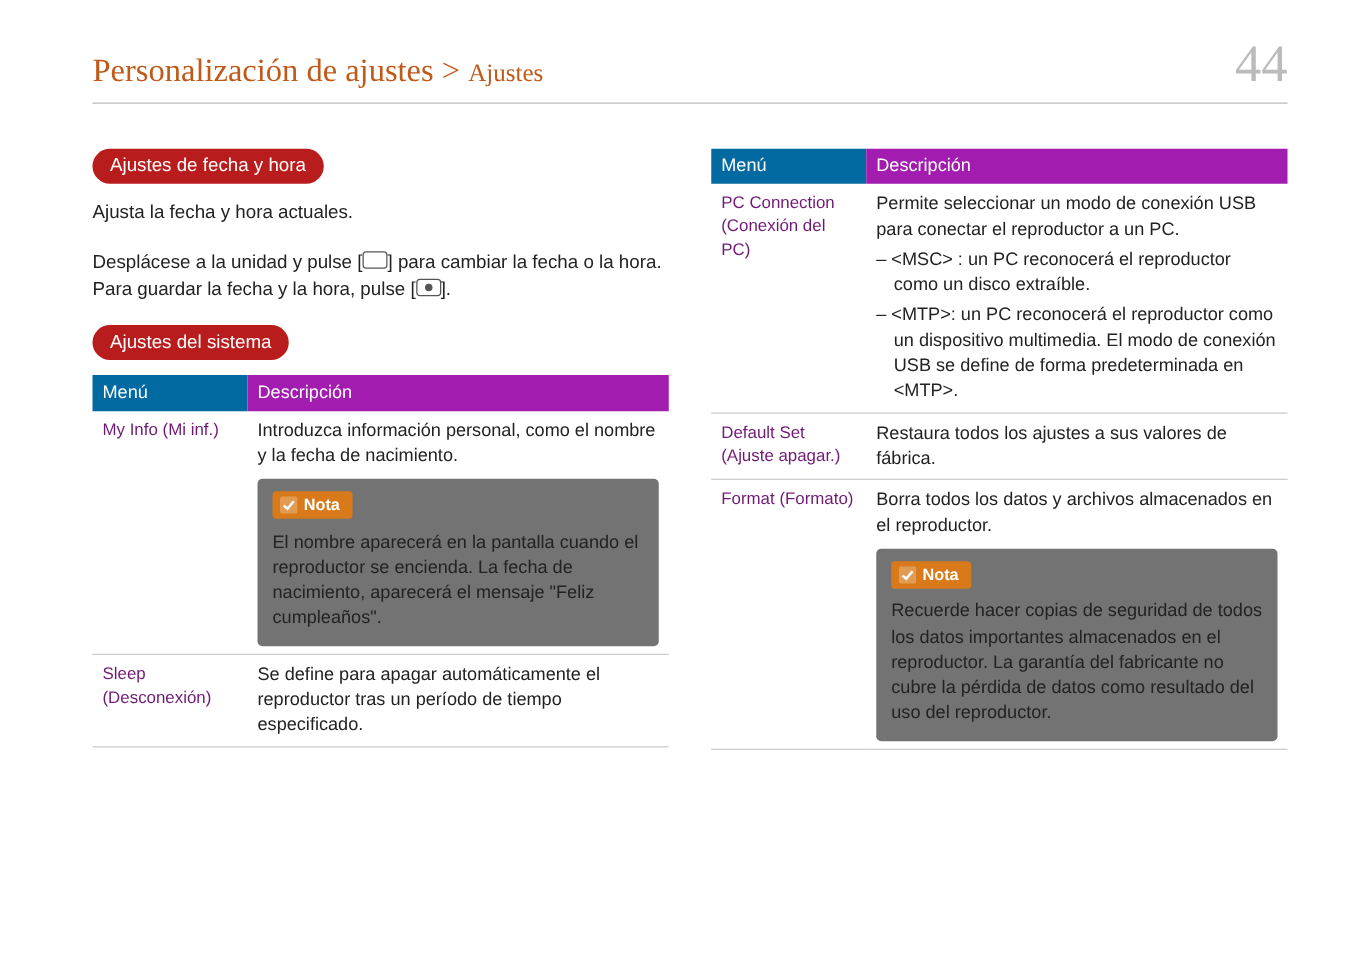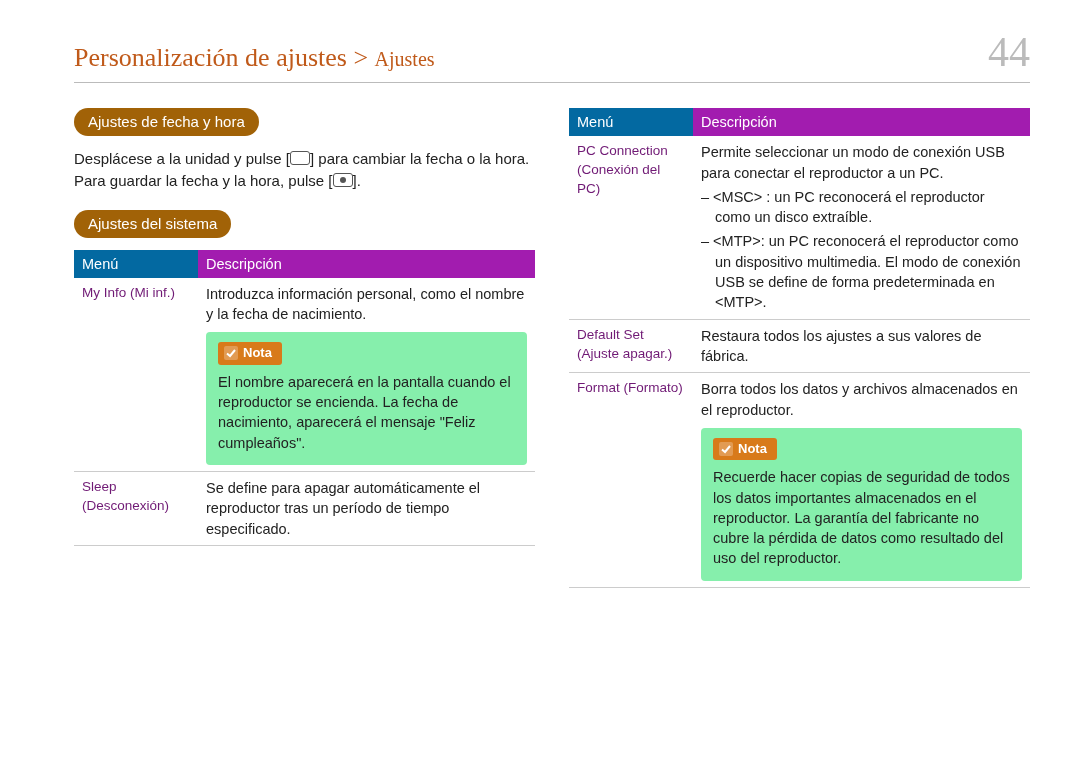--- a/index.html
+++ b/index.html
@@ -14,21 +14,21 @@
   }
   .page {
     padding: 28px 50px 0 74px;
   }
   .header {
     display: flex;
     justify-content: space-between;
     align-items: baseline;
     border-bottom: 1px solid #bbb;
     padding-bottom: 6px;
-    margin-bottom: 25px;
+    margin-bottom: 36px;
   }
   .breadcrumb {
     color: #c05a1a;
     font-family: Georgia, "Times New Roman", serif;
     font-size: 26px;
     font-weight: 400;
   }
   .breadcrumb .sub {
     font-size: 20px;
   }
@@ -41,21 +41,21 @@
   .columns {
     display: flex;
     gap: 34px;
   }
   .col {
     flex: 1;
     min-width: 0;
   }
   .pill {
     display: inline-block;
-    background: #a16207;
+    background: #b91c1c;
     color: #fff;
     font-size: 15px;
     padding: 5px 14px 6px 14px;
     border-radius: 16px;
     margin-bottom: 12px;
   }
   .body-text {
     font-size: 15px;
     line-height: 1.45;
     margin-bottom: 18px;
@@ -99,21 +99,21 @@
     padding: 6px 8px;
     vertical-align: top;
     border-bottom: 1px solid #ccc;
   }
   table.info td.menu {
     color: #701a75;
     width: 108px;
     font-size: 13.5px;
   }
   .note-box {
-    background: #86efac;
+    background: #737373;
     border-radius: 4px;
     padding: 10px 12px 12px 12px;
     margin-top: 8px;
   }
   .note-tag {
     display: inline-flex;
     align-items: center;
     background: #d87a1a;
     color: #fff;
     font-size: 13px;
@@ -148,20 +148,21 @@
       <span class="sub">Ajustes</span>
     </div>
     <div class="pagenum">44</div>
   </div>
 
   <div class="columns">
 
     <div class="col">
 
       <div class="pill">Ajustes de fecha y hora</div>
+      <div class="body-text">Ajusta la fecha y hora actuales.</div>
       <div class="body-text">
         <span>Desplácese a la unidad y pulse [</span><span class="key-icon"></span><span>] para cambiar la fecha o la hora. Para guardar la fecha y la hora, pulse [</span><span class="key-icon dot"></span><span>].</span>
       </div>
 
       <div class="pill">Ajustes del sistema</div>
 
       <table class="info">
         <tbody>
             <tr>
           <th class="menu">Menú</th>

